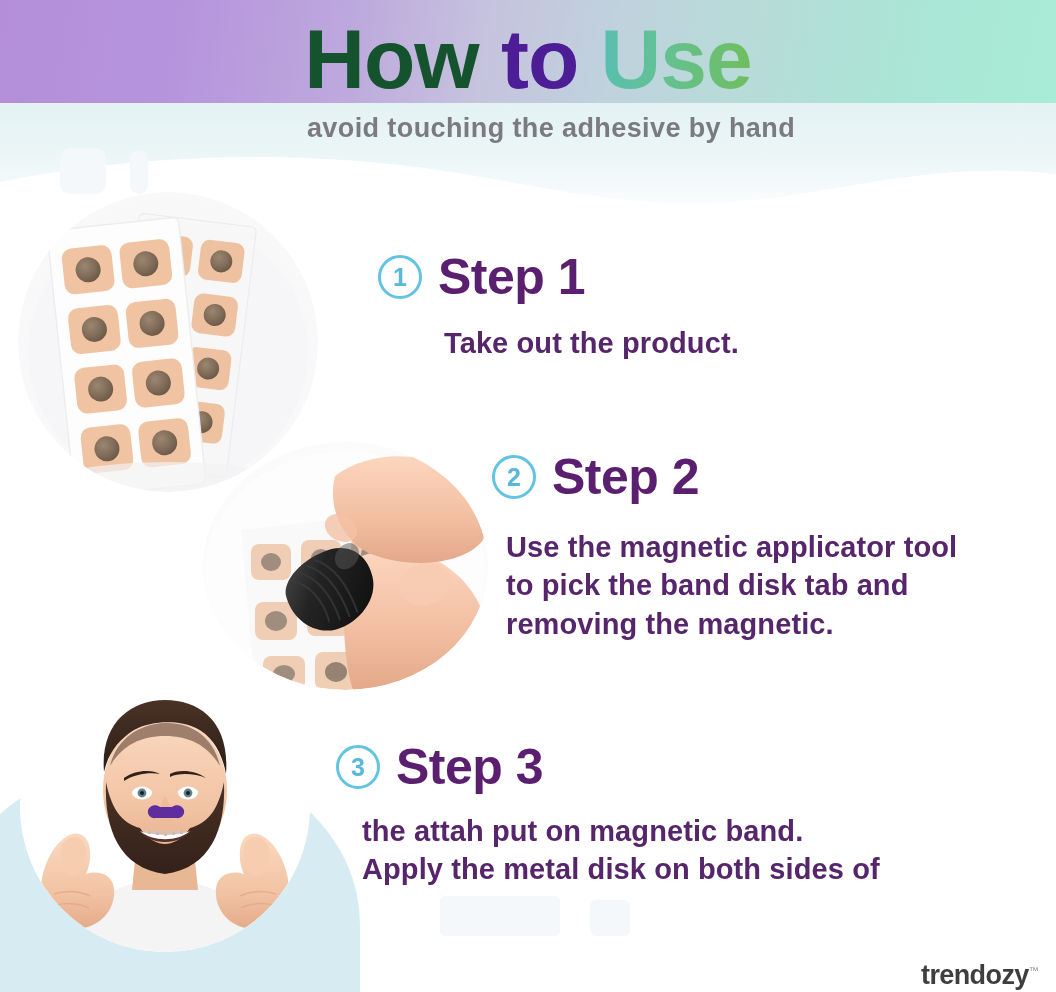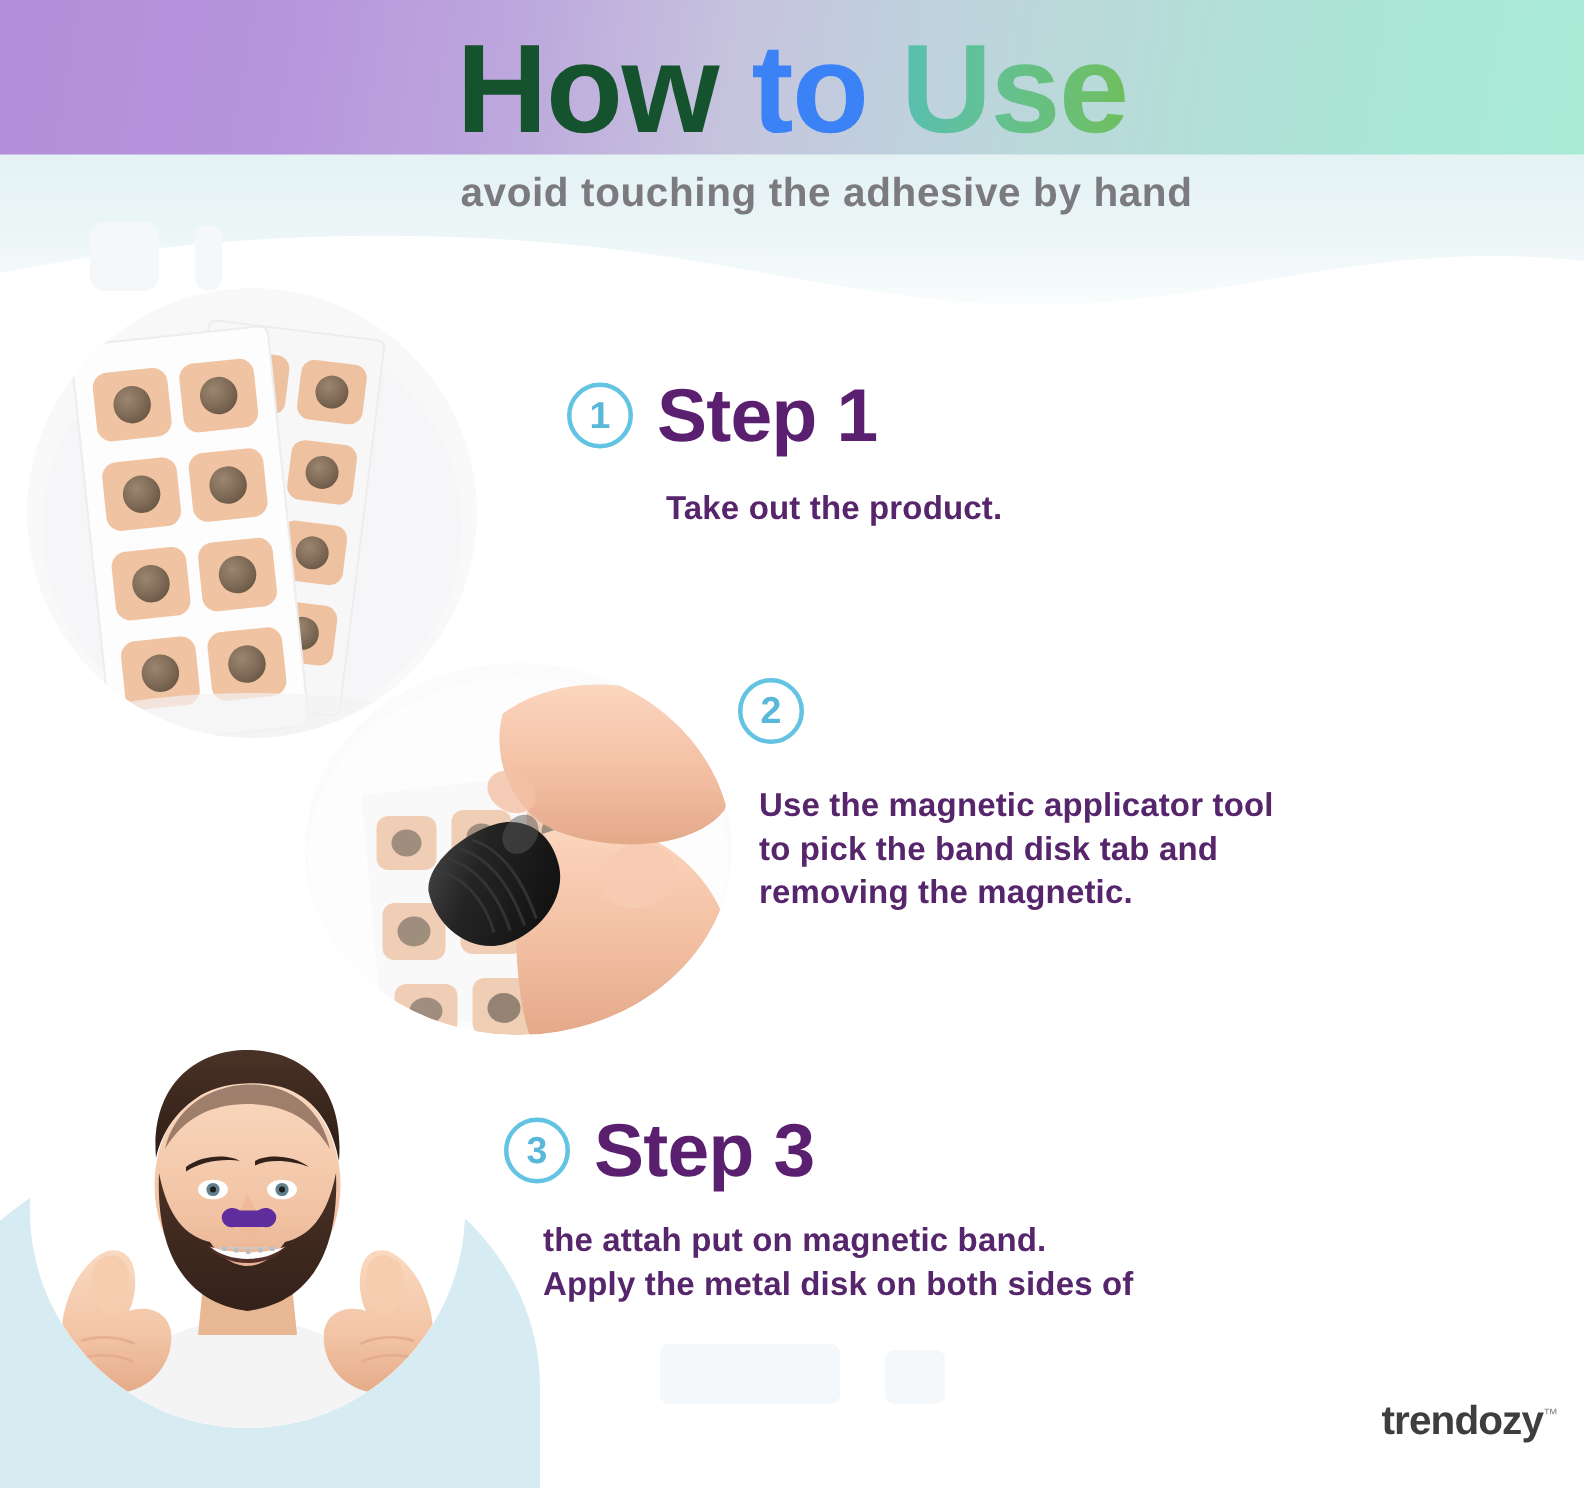--- a/index.html
+++ b/index.html
@@ -44,21 +44,21 @@
   .ghost{ position:absolute; background:#f4f8fb; border-radius:10px; z-index:1; }
 
   
   .title{
     position:absolute; left:0; top:15px; width:1056px;
     text-align:center; z-index:4;
     font-size:84px; font-weight:bold; letter-spacing:-1px;
     line-height:88px; white-space:nowrap;
   }
   .title .w1{ color:#14532d; }
-  .title .w2{ color:#3b82f6; }
+  .title .w2{ color:#4c1d95; }
   .title .w3{
     background:linear-gradient(90deg,#58bfb0 0%,#63c193 40%,#6fbe5e 100%);
     -webkit-background-clip:text; background-clip:text; color:transparent;
   }
 
   .subtitle{
     position:absolute; left:0; top:113px; width:1056px; text-align:center;
     font-size:27px; font-weight:bold; color:#7b7b7f; letter-spacing:0.4px;
     z-index:4;
     padding-left:46px;
@@ -83,36 +83,36 @@
     border:3.5px solid #63c3e2;
     display:flex; align-items:center; justify-content:center;
     font-size:25px; font-weight:bold; color:#57b8da;
     flex:0 0 auto;
   }
   .step-title{
     font-size:50px; font-weight:bold; color:#5b1f70;
     letter-spacing:-0.5px; margin-left:16px; line-height:1;
   }
   .step-body{
-    font-size:22px; font-weight:bold; color:#56256b;
+    font-size:29px; font-weight:bold; color:#56256b;
     line-height:1.32; letter-spacing:0.1px;
   }
 
   #step-1{ left:378px; top:252px; }
   #step-1 .step-body{ margin-left:66px; margin-top:22px; }
 
   #step-2{ left:492px; top:452px; }
   #step-2 .step-body{ margin-left:14px; margin-top:26px; white-space:nowrap; }
 
   #step-3{ left:336px; top:742px; }
   #step-3 .step-body{ margin-left:26px; margin-top:20px; white-space:nowrap; }
 
   
   .logo{
-    position:absolute; left:921px; top:932px; z-index:6;
+    position:absolute; left:921px; top:960px; z-index:6;
     font-size:27px; font-weight:bold; color:#3e3e40; letter-spacing:-0.6px;
   }
   .logo .tm{ font-size:10px; vertical-align:super; font-weight:normal; color:#8a8a8c; }
 </style>
 </head>
 <body>
 
 <div class="stage">
 
   <div class="tint-panel"></div>
@@ -353,20 +353,21 @@
     <div class="step-head">
       <div class="badge">1</div>
       <div class="step-title">Step 1</div>
     </div>
     <div class="step-body">Take out the product.</div>
   </div>
 
   <div class="step" id="step-2">
     <div class="step-head">
       <div class="badge">2</div>
+      <div class="step-title">Step 2</div>
     </div>
     <div class="step-body">
       <div>Use the magnetic applicator tool</div>
       <div>to pick the band disk tab and</div>
       <div>removing the magnetic.</div>
     </div>
   </div>
 
   <div class="step" id="step-3">
     <div class="step-head">

